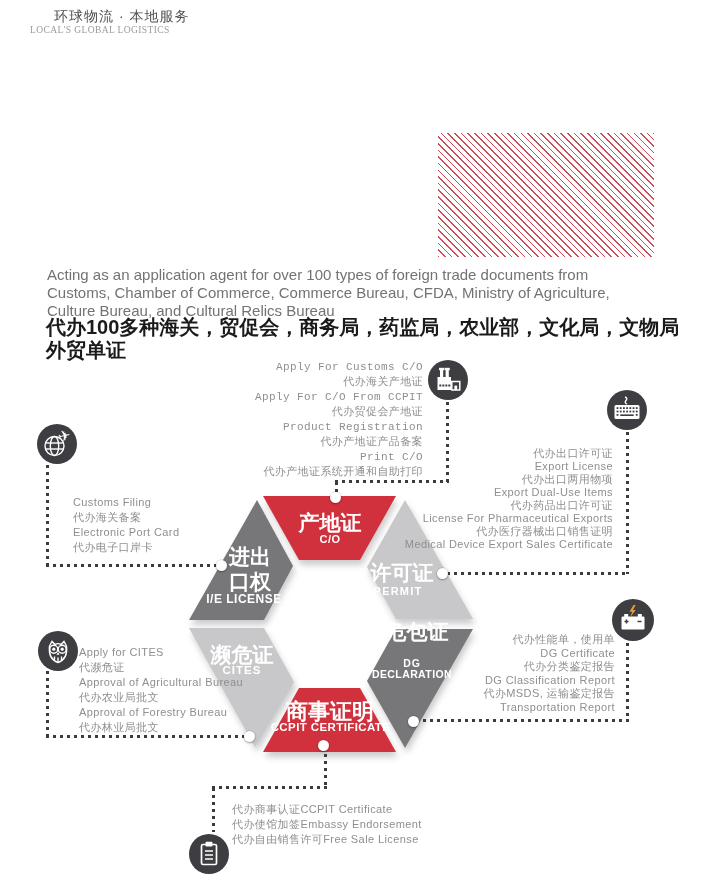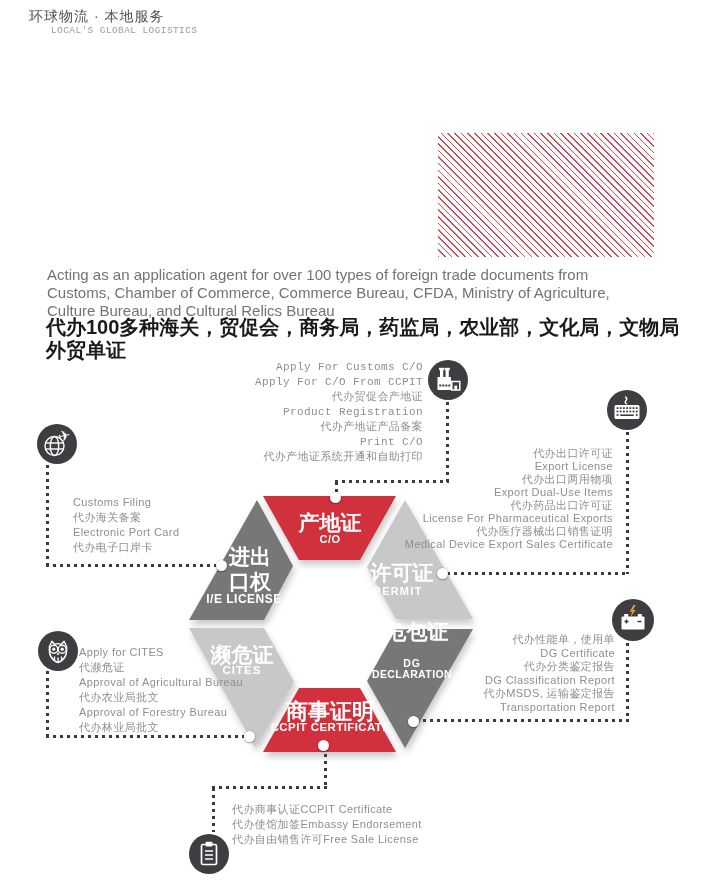--- a/index.html
+++ b/index.html
@@ -1,22 +1,22 @@
 <!DOCTYPE html>
 <html style="--accent: #d1313c; --dark-gray: #77777a; --light-gray: #c8c8ca; --icon-bg: #3d3d42; --line: #3b3b3b; --text-gray: #8f8f8f; --bolt: #e89b3c;"><head>
 <meta charset="utf-8">
 <style>
   html,body { margin:0; padding:0; background:#fff; }
   .page {
     position:relative; width:701px; height:881px; overflow:hidden;
     background:#fff; font-family:"Liberation Sans","DejaVu Sans",sans-serif;
   }
   
-  .brand-zh { position:absolute; left:29px; top:8px; font-size:14px; color:#4f4f4f; letter-spacing:1px; }
-  .brand-en { position:absolute; left:51px; top:25px; font-family:Liberation Mono, monospace;
+  .brand-zh { position:absolute; left:54px; top:8px; font-size:14px; color:#4f4f4f; letter-spacing:1px; }
+  .brand-en { position:absolute; left:30px; top:25px; font-family:Liberation Serif, serif;
               font-size:9.5px; color:#9b9b9b; letter-spacing:0.4px; }
   
   .hatch {
     position:absolute; left:438px; top:133px; width:216px; height:124px;
     background:repeating-linear-gradient(45deg, rgba(197,45,60,0.85) 0 1.1px, transparent 1.1px 4.7px);
     z-index:1;
   }
   .banner {
     position:absolute; left:45px; top:75px; width:533px; height:150px;
     background:var(--accent,#d1313c); z-index:2; color:#fff;
@@ -243,20 +243,21 @@
       <g stroke="#fff" stroke-width="1.5">
         <line x1="16" y1="17" x2="24" y2="17"></line>
         <line x1="16" y1="21" x2="24" y2="21"></line>
         <line x1="16" y1="25" x2="24" y2="25"></line>
       </g>
     </svg>
   </div>
 
   <div class="list align-r" style="left:150px;top:360px;width:273px;font-family:Liberation Mono, monospace;">
       <div class="line">Apply For Customs C/O</div>
+      <div class="line">代办海关产地证</div>
       <div class="line">Apply For C/O From CCPIT</div>
       <div class="line">代办贸促会产地证</div>
       <div class="line">Product Registration</div>
       <div class="line">代办产地证产品备案</div>
       <div class="line">Print C/O</div>
       <div class="line">代办产地证系统开通和自助打印</div>
     </div>
 
   <div class="list tight align-r" style="left:380px;top:447px;width:233px;">
       <div class="line">代办出口许可证</div>

